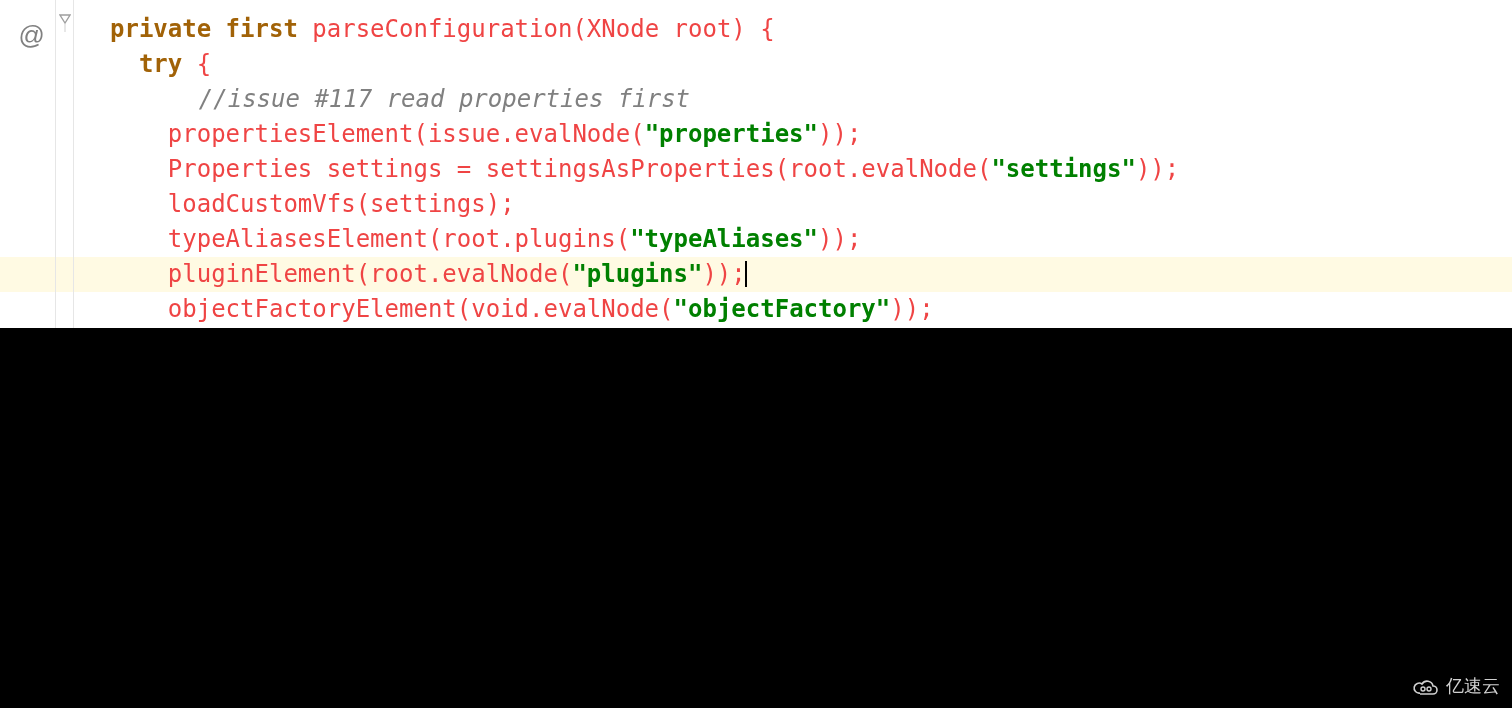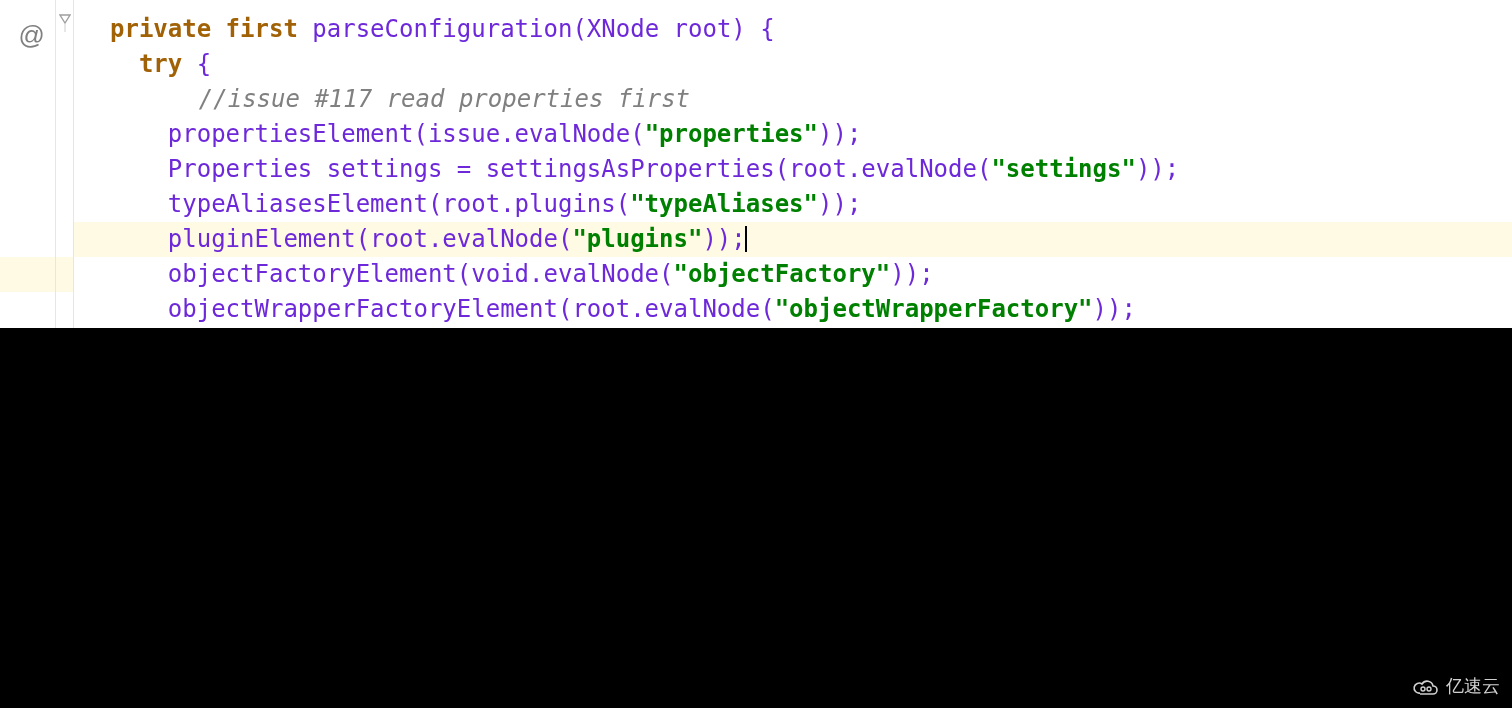--- a/index.html
+++ b/index.html
@@ -18,21 +18,21 @@
   .fold-handle svg { display: block; }
 
   .code-lines { position: absolute; left: 0; right: 0; top: 12px; }
   .line { white-space: pre; padding-left: 36px; }
   .line.hl { background: #fffae3; }
   .cursor { display:inline-block; width:2px; height:26px; background:#000; vertical-align:-5px; margin-left:-1px;}
 
   .kw { color: #a16207; font-weight: 700; }
   .cm { color: #808080; font-style: italic; margin-left: 31px; }
   .str { color: #008000; font-weight: 700; }
-  .plain { color: #6d28d9; }
+  .plain { color: #ef4444; }
 
   .hl-gutter-left { position: absolute; left: 0; right: 0; height: 35px; background: #fffae3; }
   .hl-gutter-right { position: absolute; left: 0; right: 0; height: 35px; background: #fffae3; }
 </style>
 </head>
 <body>
 
 <div class="editor-root">
   <div class="left-rail">
     <span class="at-icon">@</span>
@@ -47,20 +47,21 @@
       </svg>
     </div>
   </div>
   <div class="code-area">
     <div class="code-lines" id="code-lines">
         <div class="line"><span class="plain"></span><span class="kw">private</span><span class="plain"> </span><span class="kw">first</span><span class="plain"> parseConfiguration(XNode root) {</span></div>
         <div class="line"><span class="plain">  </span><span class="kw">try</span><span class="plain"> {</span></div>
         <div class="line"><span class="plain">    </span><span class="cm">//issue #117 read properties first</span></div>
         <div class="line"><span class="plain">    </span><span class="plain">propertiesElement(issue.evalNode(</span><span class="str">"properties"</span><span class="plain">));</span></div>
         <div class="line"><span class="plain">    </span><span class="plain">Properties settings = settingsAsProperties(root.evalNode(</span><span class="str">"settings"</span><span class="plain">));</span></div>
+        <div class="line"><span class="plain">    </span><span class="plain">loadCustomVfs(settings);</span></div>
         <div class="line"><span class="plain">    </span><span class="plain">typeAliasesElement(root.plugins(</span><span class="str">"typeAliases"</span><span class="plain">));</span></div>
         <div class="line hl"><span class="plain">    </span><span class="plain">pluginElement(root.evalNode(</span><span class="str">"plugins"</span><span class="plain">));</span><span class="cursor"></span></div>
         <div class="line"><span class="plain">    </span><span class="plain">objectFactoryElement(void.evalNode(</span><span class="str">"objectFactory"</span><span class="plain">));</span></div>
         <div class="line"><span class="plain">    </span><span class="plain">objectWrapperFactoryElement(root.evalNode(</span><span class="str">"objectWrapperFactory"</span><span class="plain">));</span></div>
       </div>
   </div>
 </div>
 
 <div class="black-block"></div>
 <div class="watermark">

